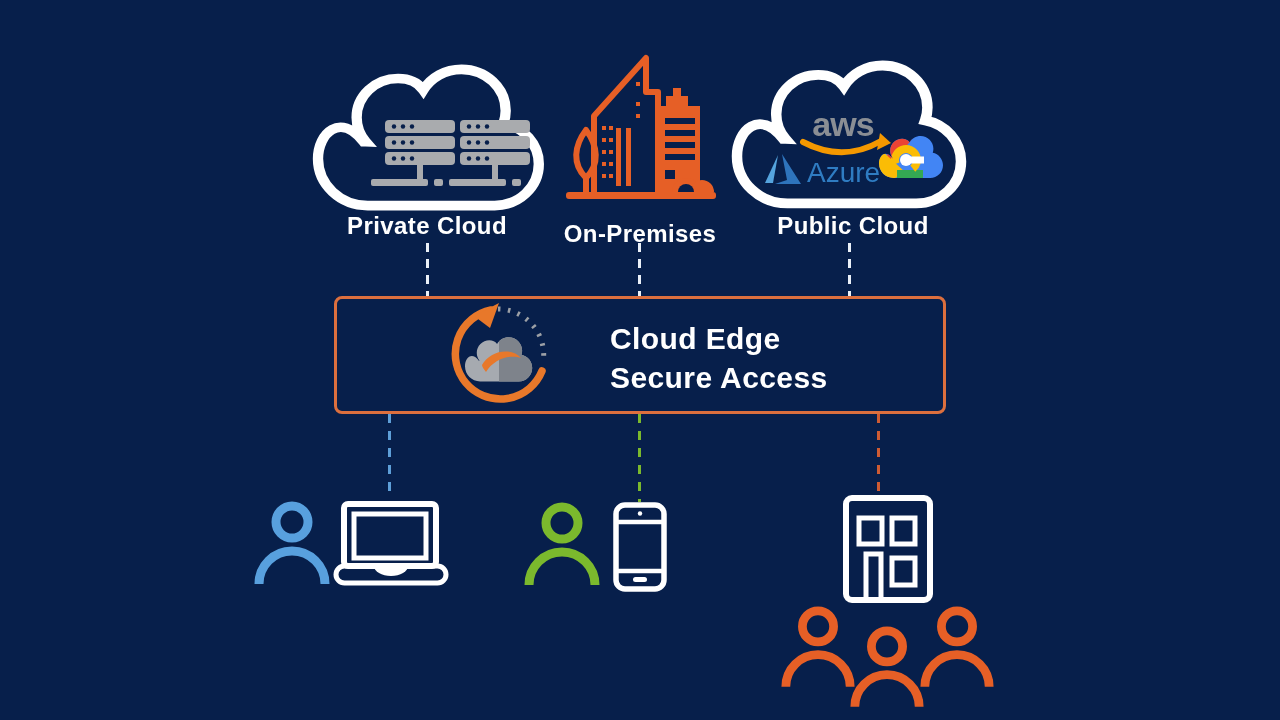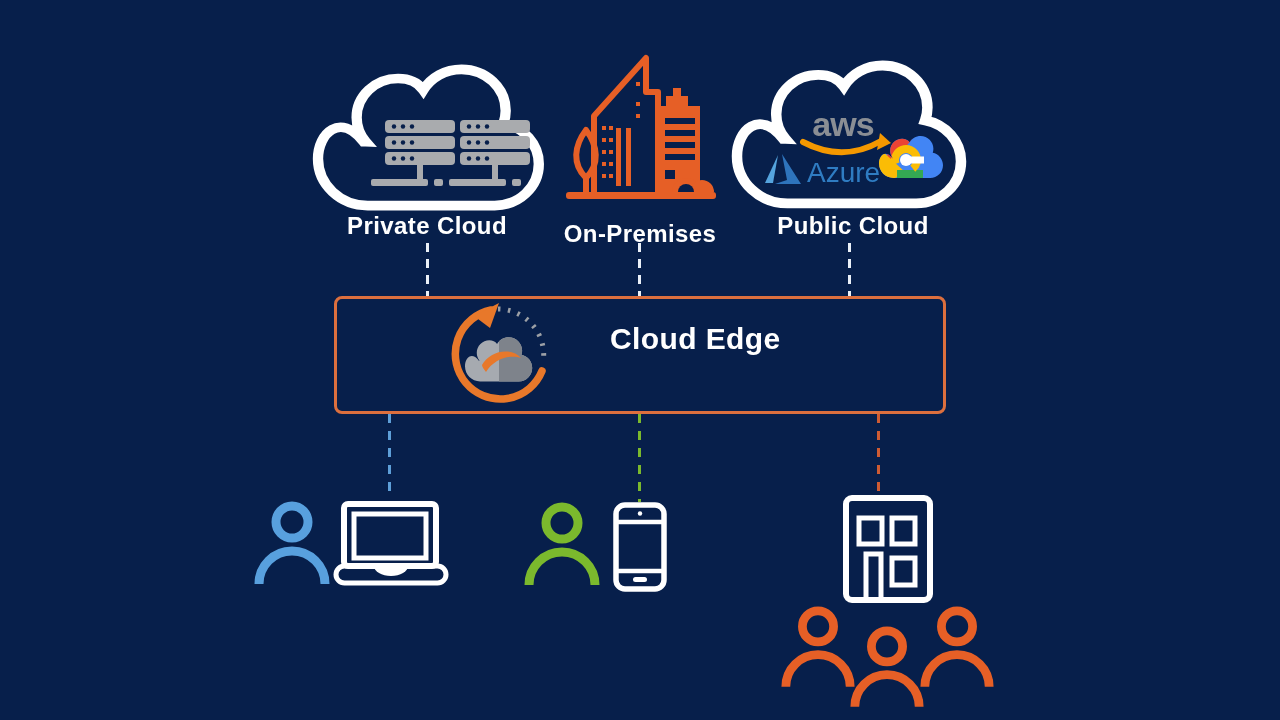--- a/index.html
+++ b/index.html
@@ -176,20 +176,21 @@
       </clipPath>
     <use href="#cloudPath" transform="translate(21,30) scale(0.105)" fill="#A6AAB0"></use>
     <g clip-path="url(#logoRight)">
       <use href="#cloudPath" transform="translate(21,30) scale(0.105)" fill="#7E838B"></use>
     </g>
     <path d="M38,64 C46,49 68,46 77,57 C66,53 50,58 42,71 C40,68 38,66 38,64 Z" fill="#E8782A"></path>
   </svg>
 
   <div id="gateway-title">
     <div>Cloud Edge</div>
+    <div>Secure Access</div>
   </div>
 
   <div class="vdash dash-blue" style="left:388px;top:414px;height:84px;"></div>
   <div class="vdash dash-green" style="left:638px;top:414px;height:88px;"></div>
   <div class="vdash dash-orange" style="left:877px;top:414px;height:78px;"></div>
 
   <svg class="abs" style="left:252px;top:497px;color:#58A0DE;" width="80" height="90">
     <use href="#personGlyph"></use>
   </svg>
   <svg class="abs" style="left:333px;top:499px;" width="118" height="90">

